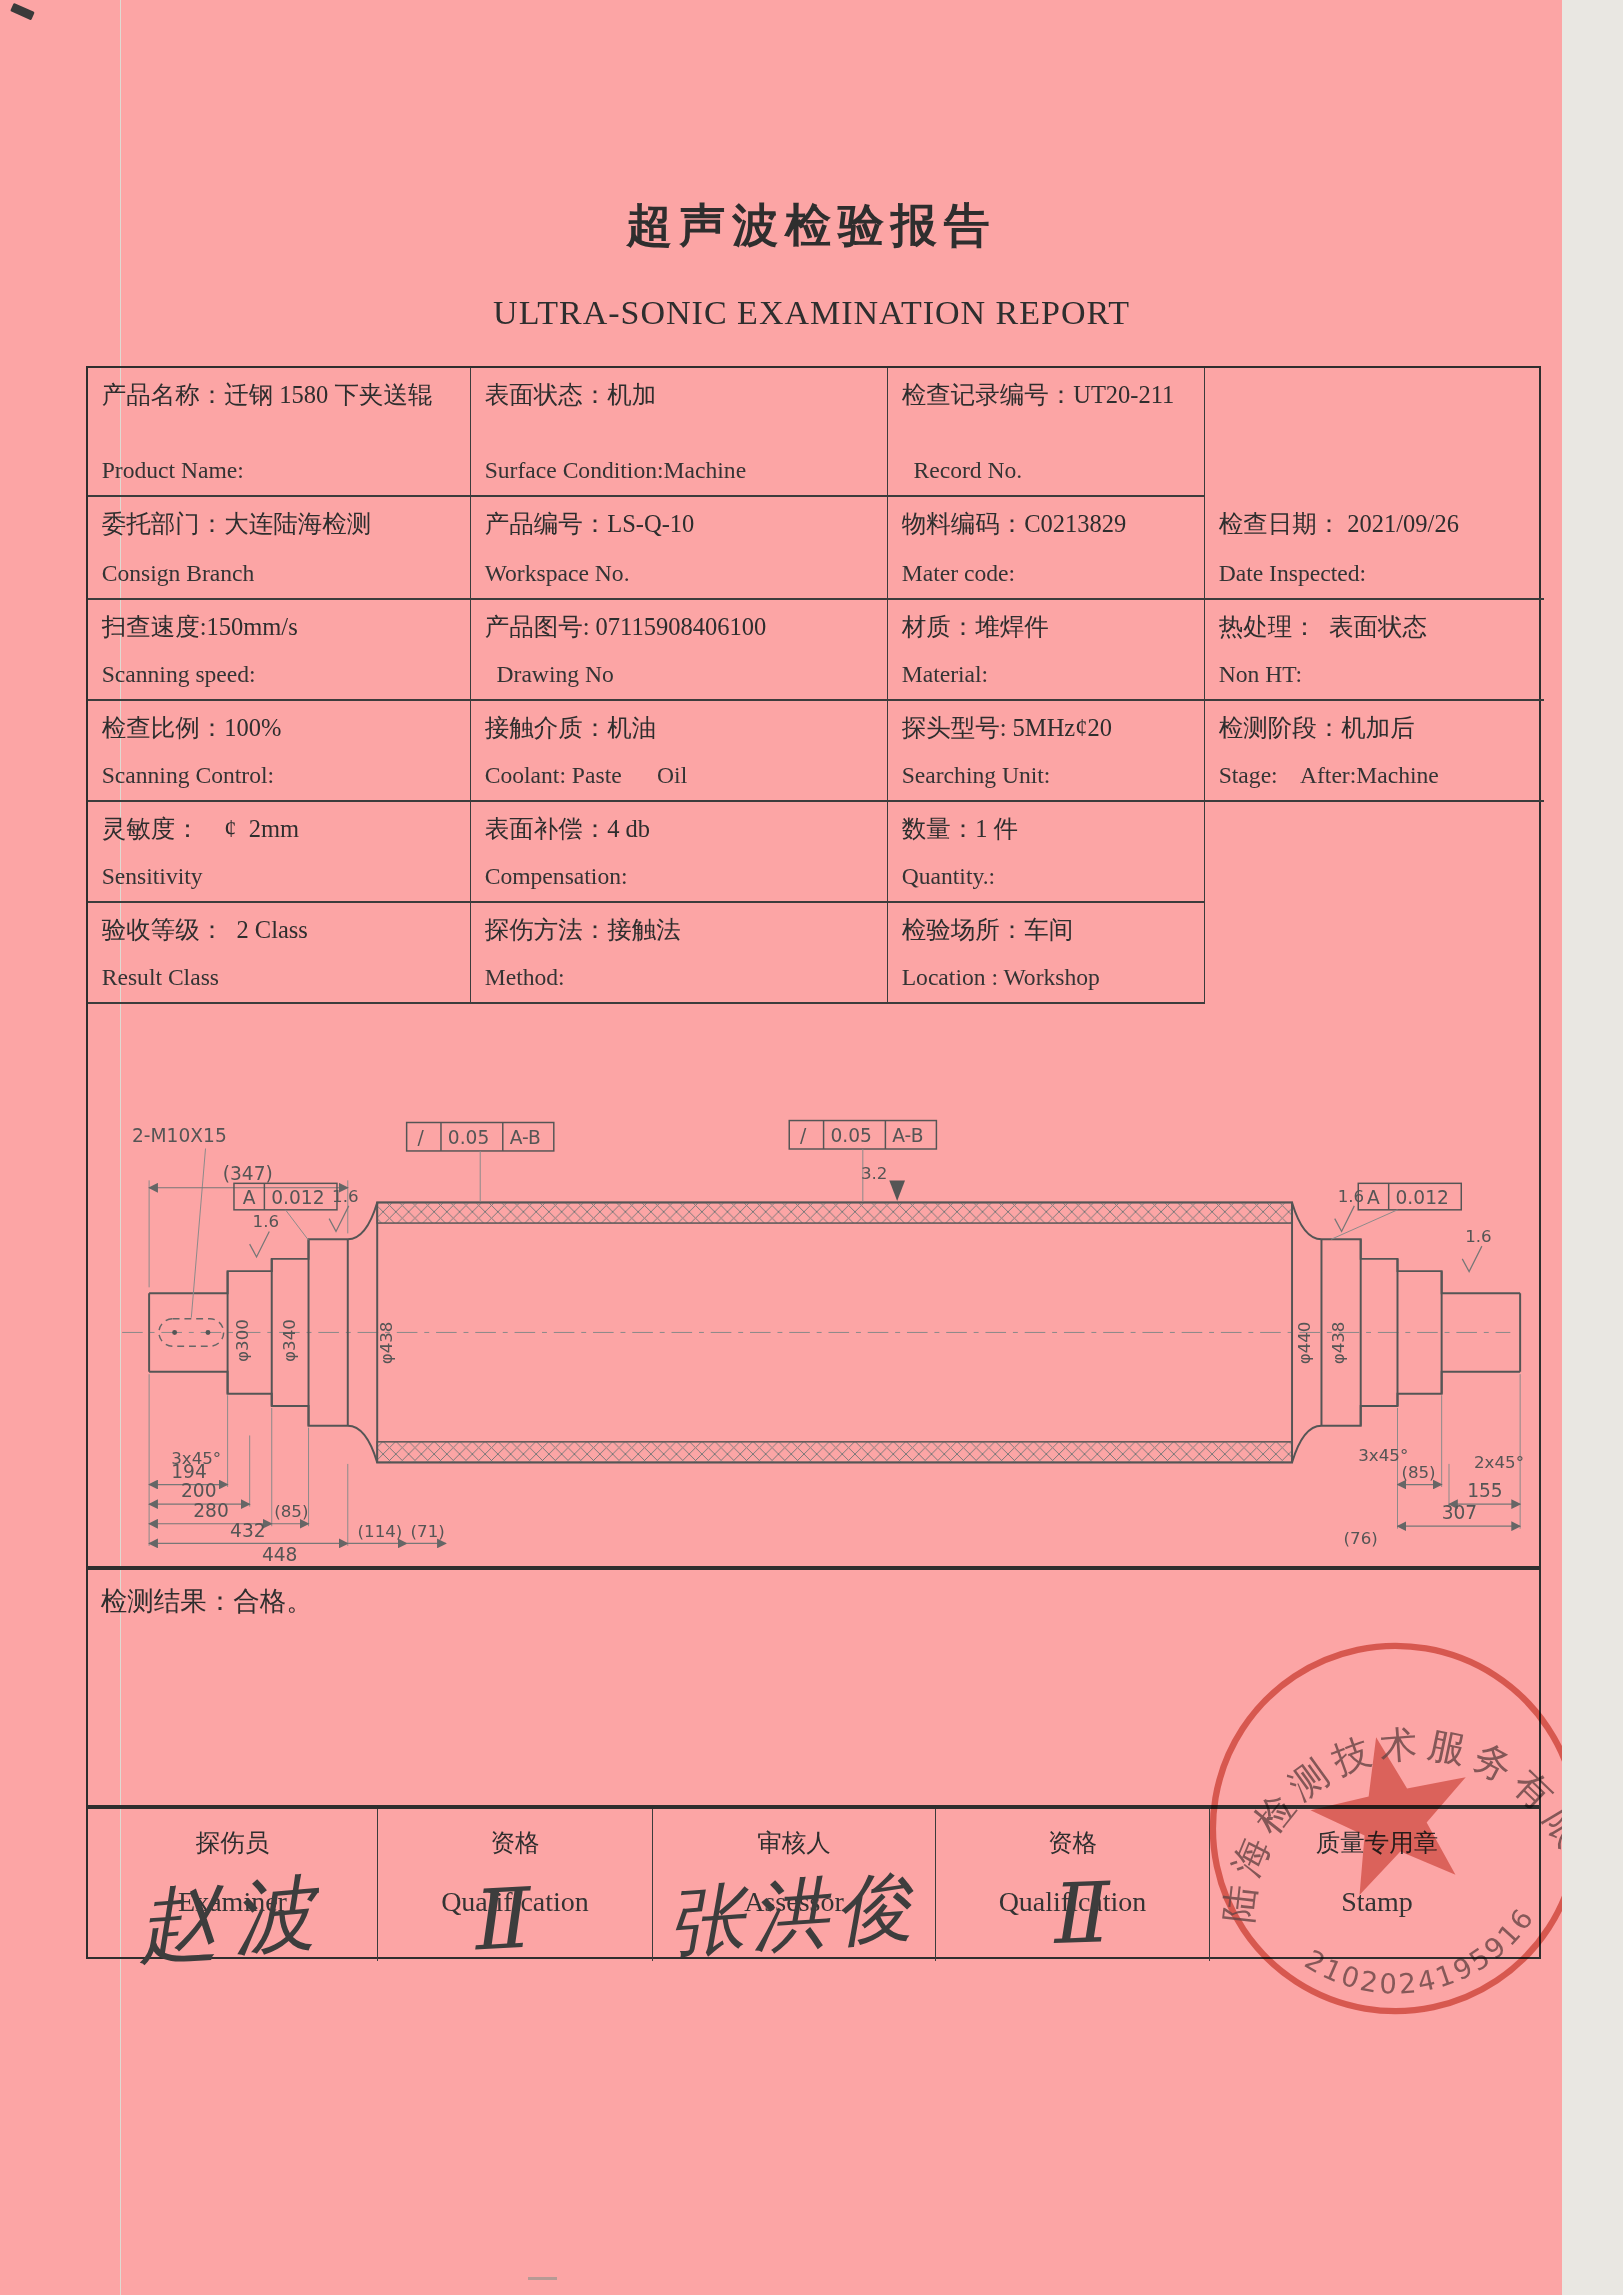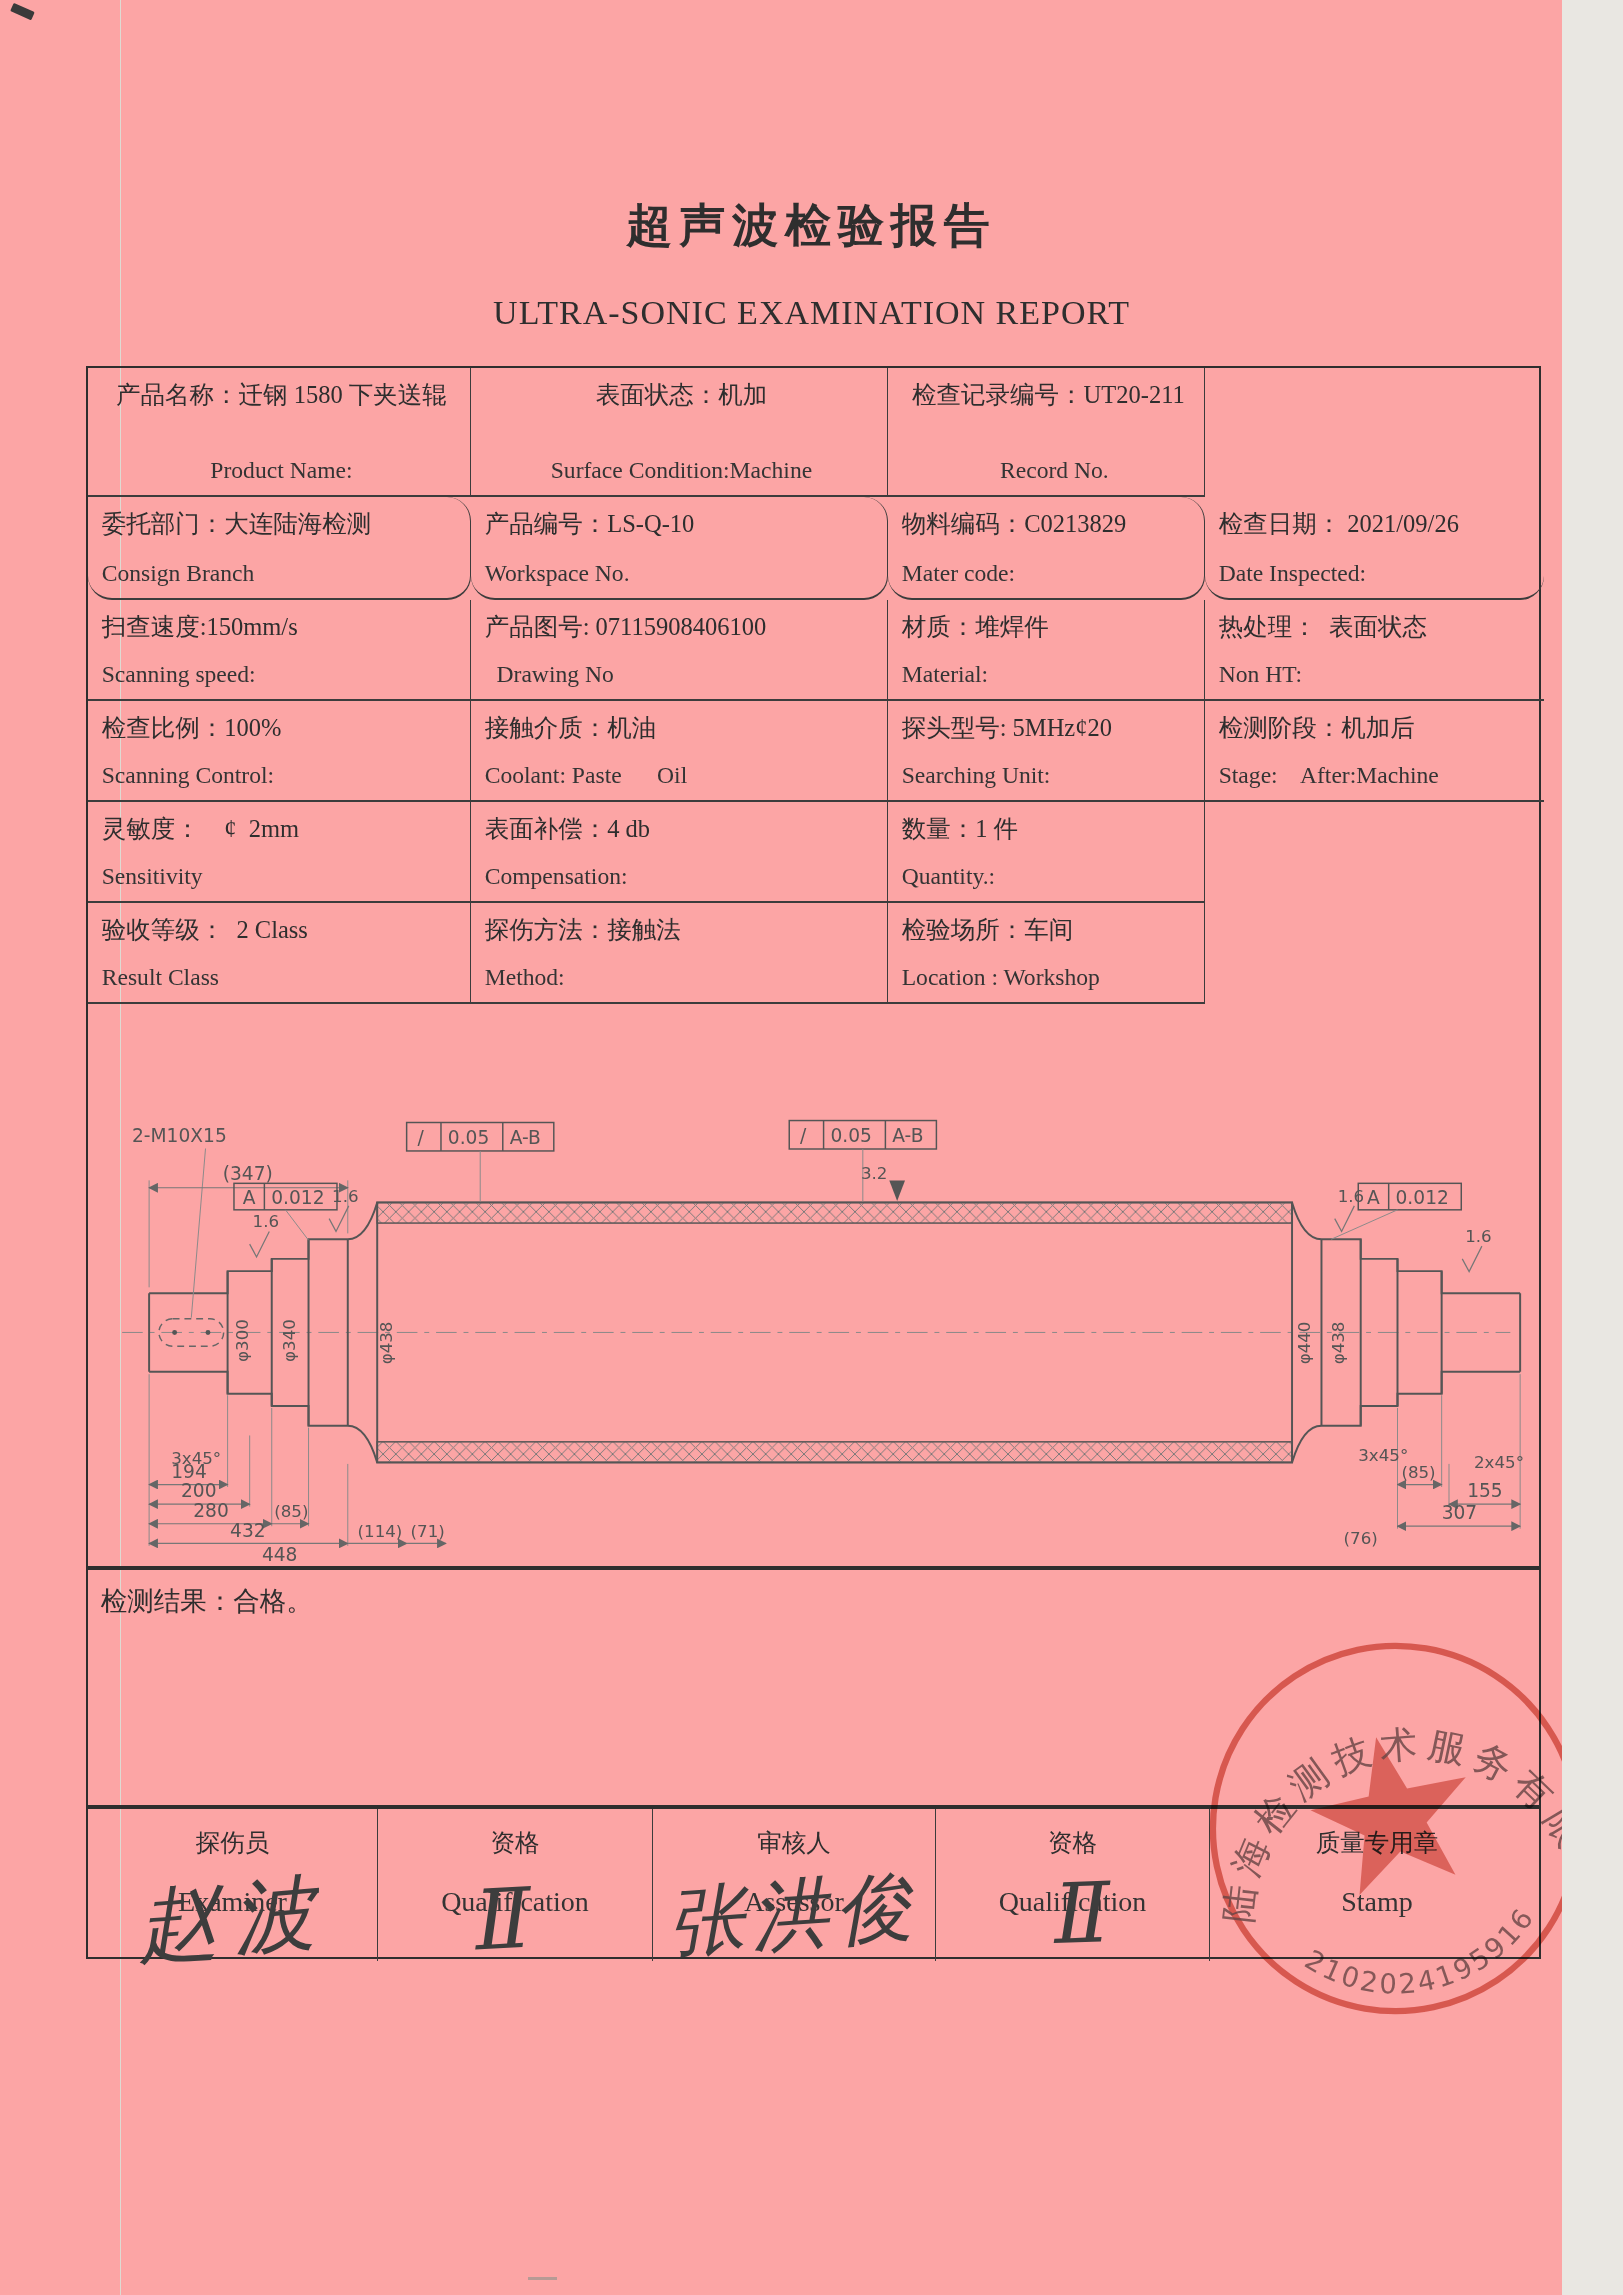--- a/index.html
+++ b/index.html
@@ -32,23 +32,23 @@
     border:2.9px solid #2e2e2e; background:transparent;
   }
   .grid { display:grid; grid-template-columns:383px 417px 317px 339px; }
   .cell {
     border-right:1.5px solid #3c3c3c; border-bottom:2px solid #3c3c3c;
     padding:11.8px 8.8px 9.8px 13.7px;
     display:flex; flex-direction:column; justify-content:space-between;
     font-size:24.5px; line-height:1.22;
   }
   .cell:nth-child(4n) { border-right:none; }
-  .r1 .cell { height:129px;text-align:center; }
+  .r1 .cell { height:129px; }
   .rx .cell { height:101px; }
-  .r2 .cell { height:103px;border-radius:24px; }
+  .r2 .cell { height:103px; }
   .cn, .en { white-space:pre-wrap; }
   .en { font-size:23.6px; color:#343434; }
 
   .sketch-row { position:relative; height:562px; }
   .sketch-head { padding:9.8px 0 0 11.8px; font-size:25.5px; line-height:1.3; }
   .sketch-head .en { font-size:24.5px; }
   .drawing { position:absolute; left:13.7px; top:93px; width:1426px; height:466px; }
 
   .result-row { height:239px; border-top:4.9px solid #2e2e2e; padding:12.8px 0 0 12.8px; font-size:26.5px; }
 

